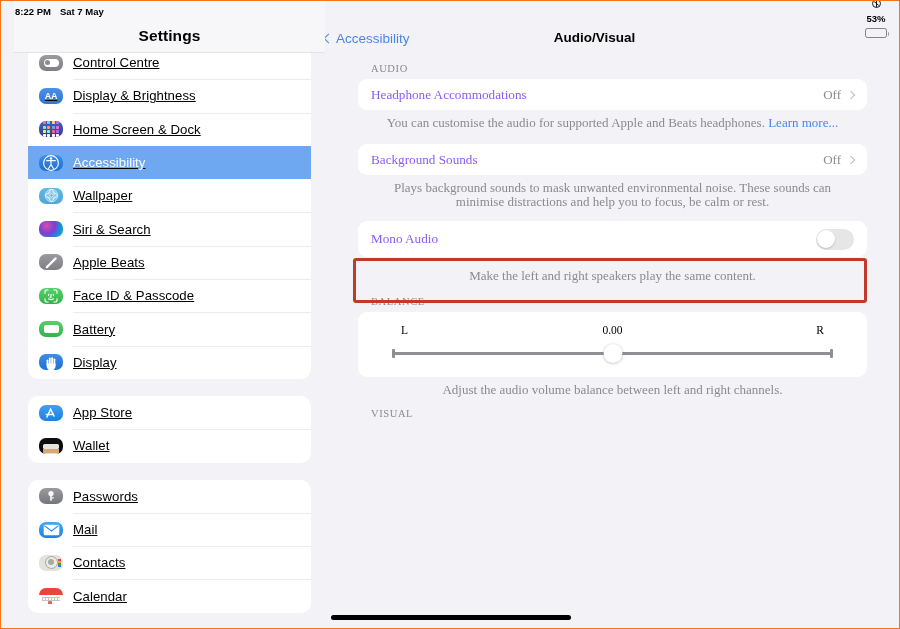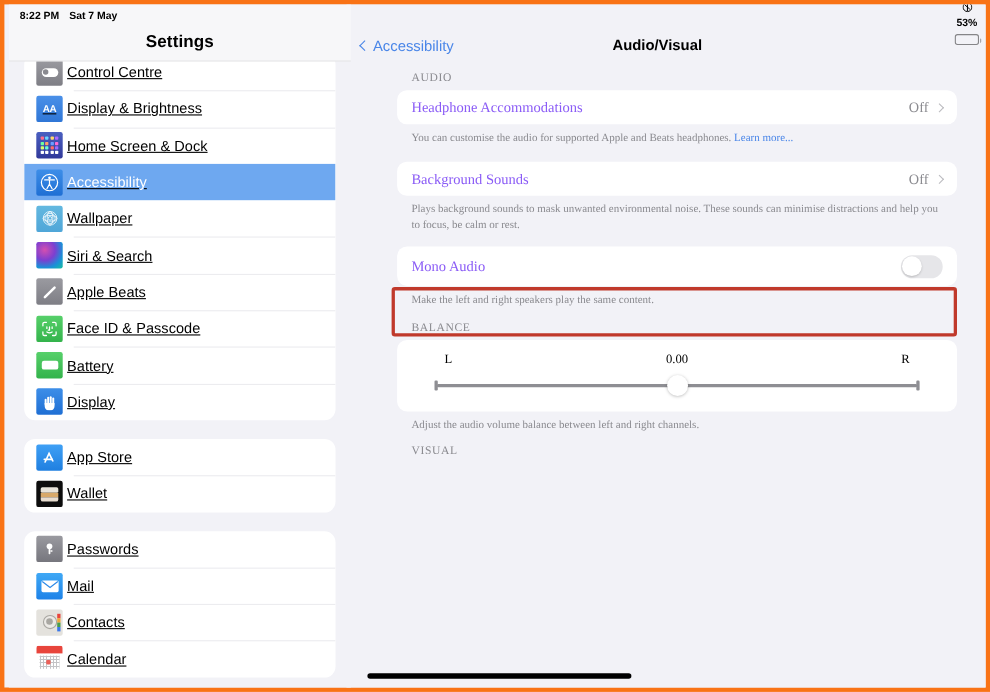--- a/index.html
+++ b/index.html
@@ -8,21 +8,21 @@
     font-family: "Liberation Sans", sans-serif;
     background: #ffffff;
     overflow: hidden;
     -webkit-font-smoothing: antialiased;
   }
   .screen {
     position: relative;
     width: 900px;
     height: 629px;
     background: #f2f2f7;
-    border: 4px solid #f97316;
+    border: 1px solid #f97316;
     overflow: hidden;
   }
 
   
   .statusbar {
     position: absolute;
     top: 0; left: 0;
     width: 900px;
     height: 20px;
     display: flex;
@@ -50,21 +50,21 @@
     right:-3px; top:3px;
     width:1.5px; height:4px;
     background: rgba(0,0,0,0.35);
     border-radius:0 1px 1px 0;
   }
   .batt-fill { height:100%; background:#000; border-radius:1px; }
 
   
   .sidebar {
     position: absolute;
-    top: 0; left: 4px;
+    top: 0; left: 13px;
     width: 311px;
     height: 629px;
     background: #f2f2f7;
     overflow: hidden;
     z-index: 10;
   }
   .sidebar-header {
     position: absolute;
     top: 0; left: 0;
     width: 311px;
@@ -105,24 +105,24 @@
     position:absolute;
     left: 45px; right: 0; top: 0;
     height: 1px;
     background: #ececef;
   }
   .sb-row.selected { background: #6ea8f0; }
   .sb-row.selected .sb-label { color: #fff; }
   .sb-row.selected::before { background: transparent; }
   .sb-row.selected + .sb-row::before { background: transparent; }
   .sb-icon {
-    width: 24px; height: 24px;
-    border-radius: 2px;
+    width: 24px; height: 16px;
+    border-radius: 7px;
     flex: 0 0 24px;
-    margin-right: 4px;
+    margin-right: 10px;
     position: relative;
     overflow: hidden;
     display:flex; align-items:center; justify-content:center;
   }
   .sb-label { font-size: 13.2px; color: #000; letter-spacing: .05px; }
 
   
   .ic-cc { background: linear-gradient(#9a9aa0,#7e7e85); }
   .ic-cc .sw { width:15px;height:8px;border-radius:5px;background:#fff;position:relative;}
   .ic-cc .sw::after{content:"";position:absolute;left:1.5px;top:1.5px;width:5px;height:5px;border-radius:50%;background:#8a8a90;}
@@ -230,24 +230,25 @@
   .row-right { display:flex; align-items:center; gap:7px; }
   .row-value { font-size: 13px; color: #8a8a8f; }
   .chev-right {
     display:block;
     width: 6px; height: 6px;
     border-right: 1.7px solid #bcbcc0;
     border-top: 1.7px solid #bcbcc0;
     transform: rotate(45deg);
   }
   .footnote {
-    font-size: 10px;
+    font-size: 13px;
     line-height: 14px;
     color: #8a8a8f;
     padding: 6px 13px 0 13px;
+    text-align: center;
   }
   .footnote a { color: #4a86e8; text-decoration: none; }
 
   
   .toggle {
     width: 38px; height: 21px;
     border-radius: 11px;
     background: #e6e6e9;
     position: relative;
     cursor: pointer;
@@ -572,21 +573,21 @@
       <div style="height:12px"></div>
 
       <div class="card">
         <div class="row" style="height:36px">
           <span class="row-label">Mono Audio</span>
           <span class="toggle">
               <span class="knob"></span>
             </span>
         </div>
       </div>
-      <div class="footnote" style="padding-top:6px">Make the left and right speakers play the same content.</div>
+      <div class="footnote" style="padding-top:12px">Make the left and right speakers play the same content.</div>
 
       <div style="height:13px"></div>
 
       <div class="sec-label">BALANCE</div>
       <div class="card balance-card">
         <div class="bal-labels">
           <span class="bal-l">L</span>
           <span class="bal-val">0.00</span>
           <span class="bal-r">R</span>
         </div>

